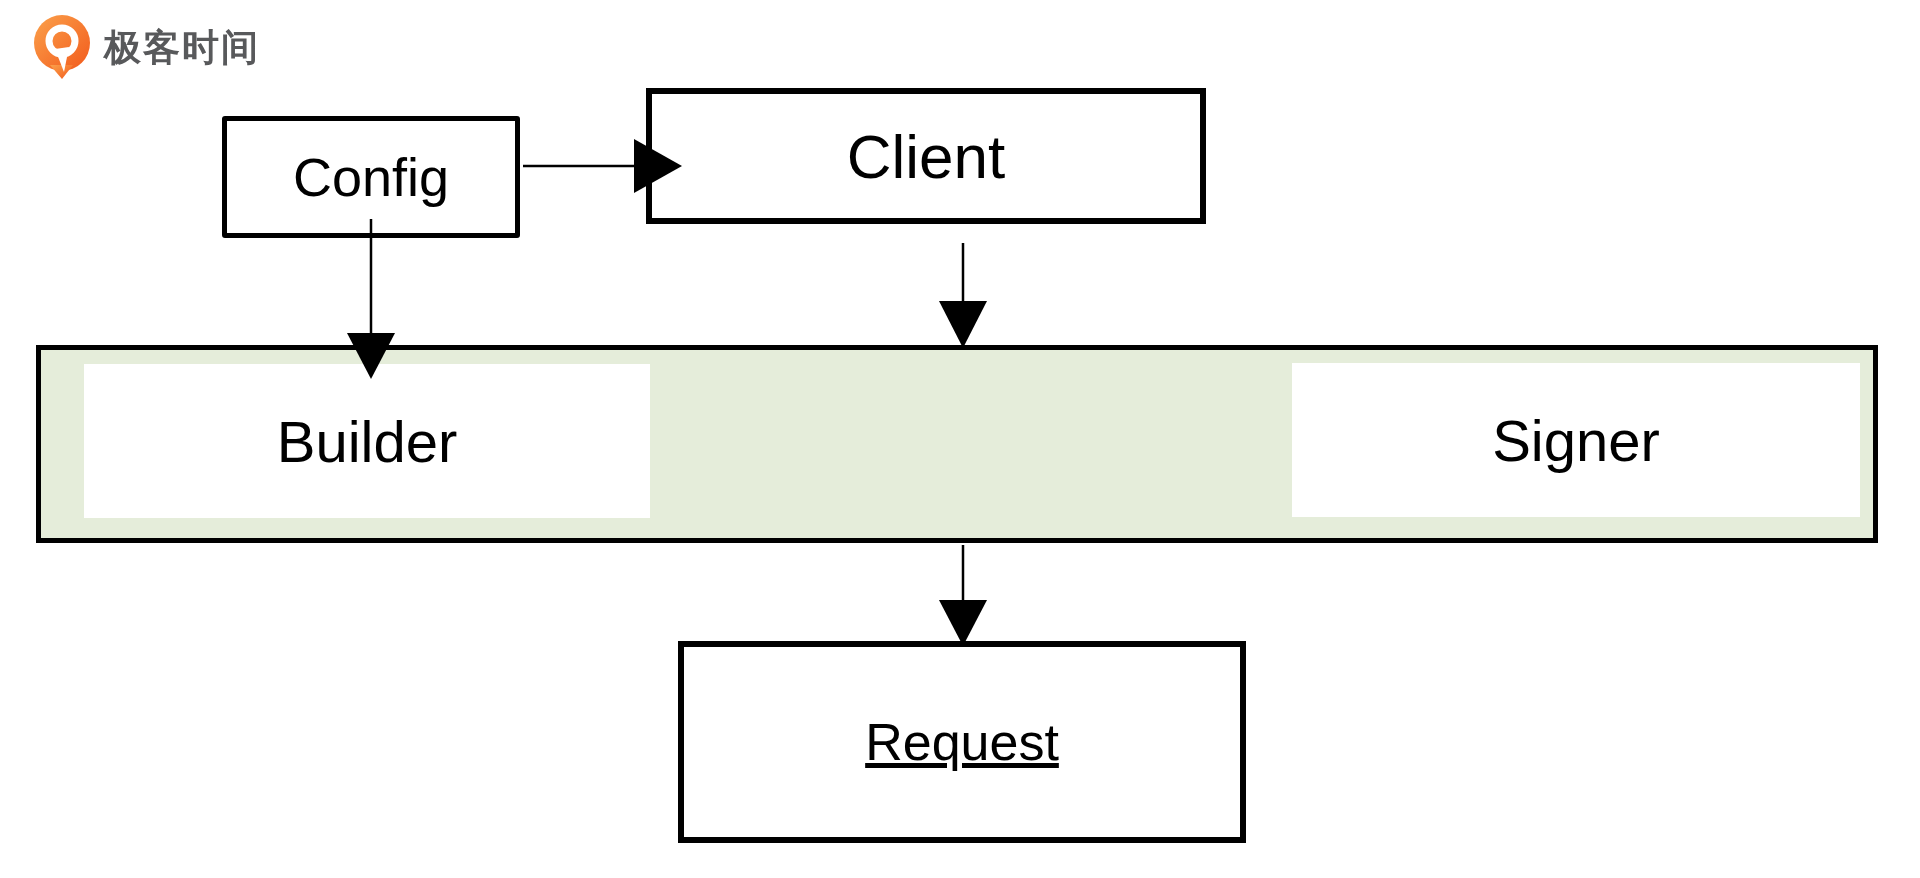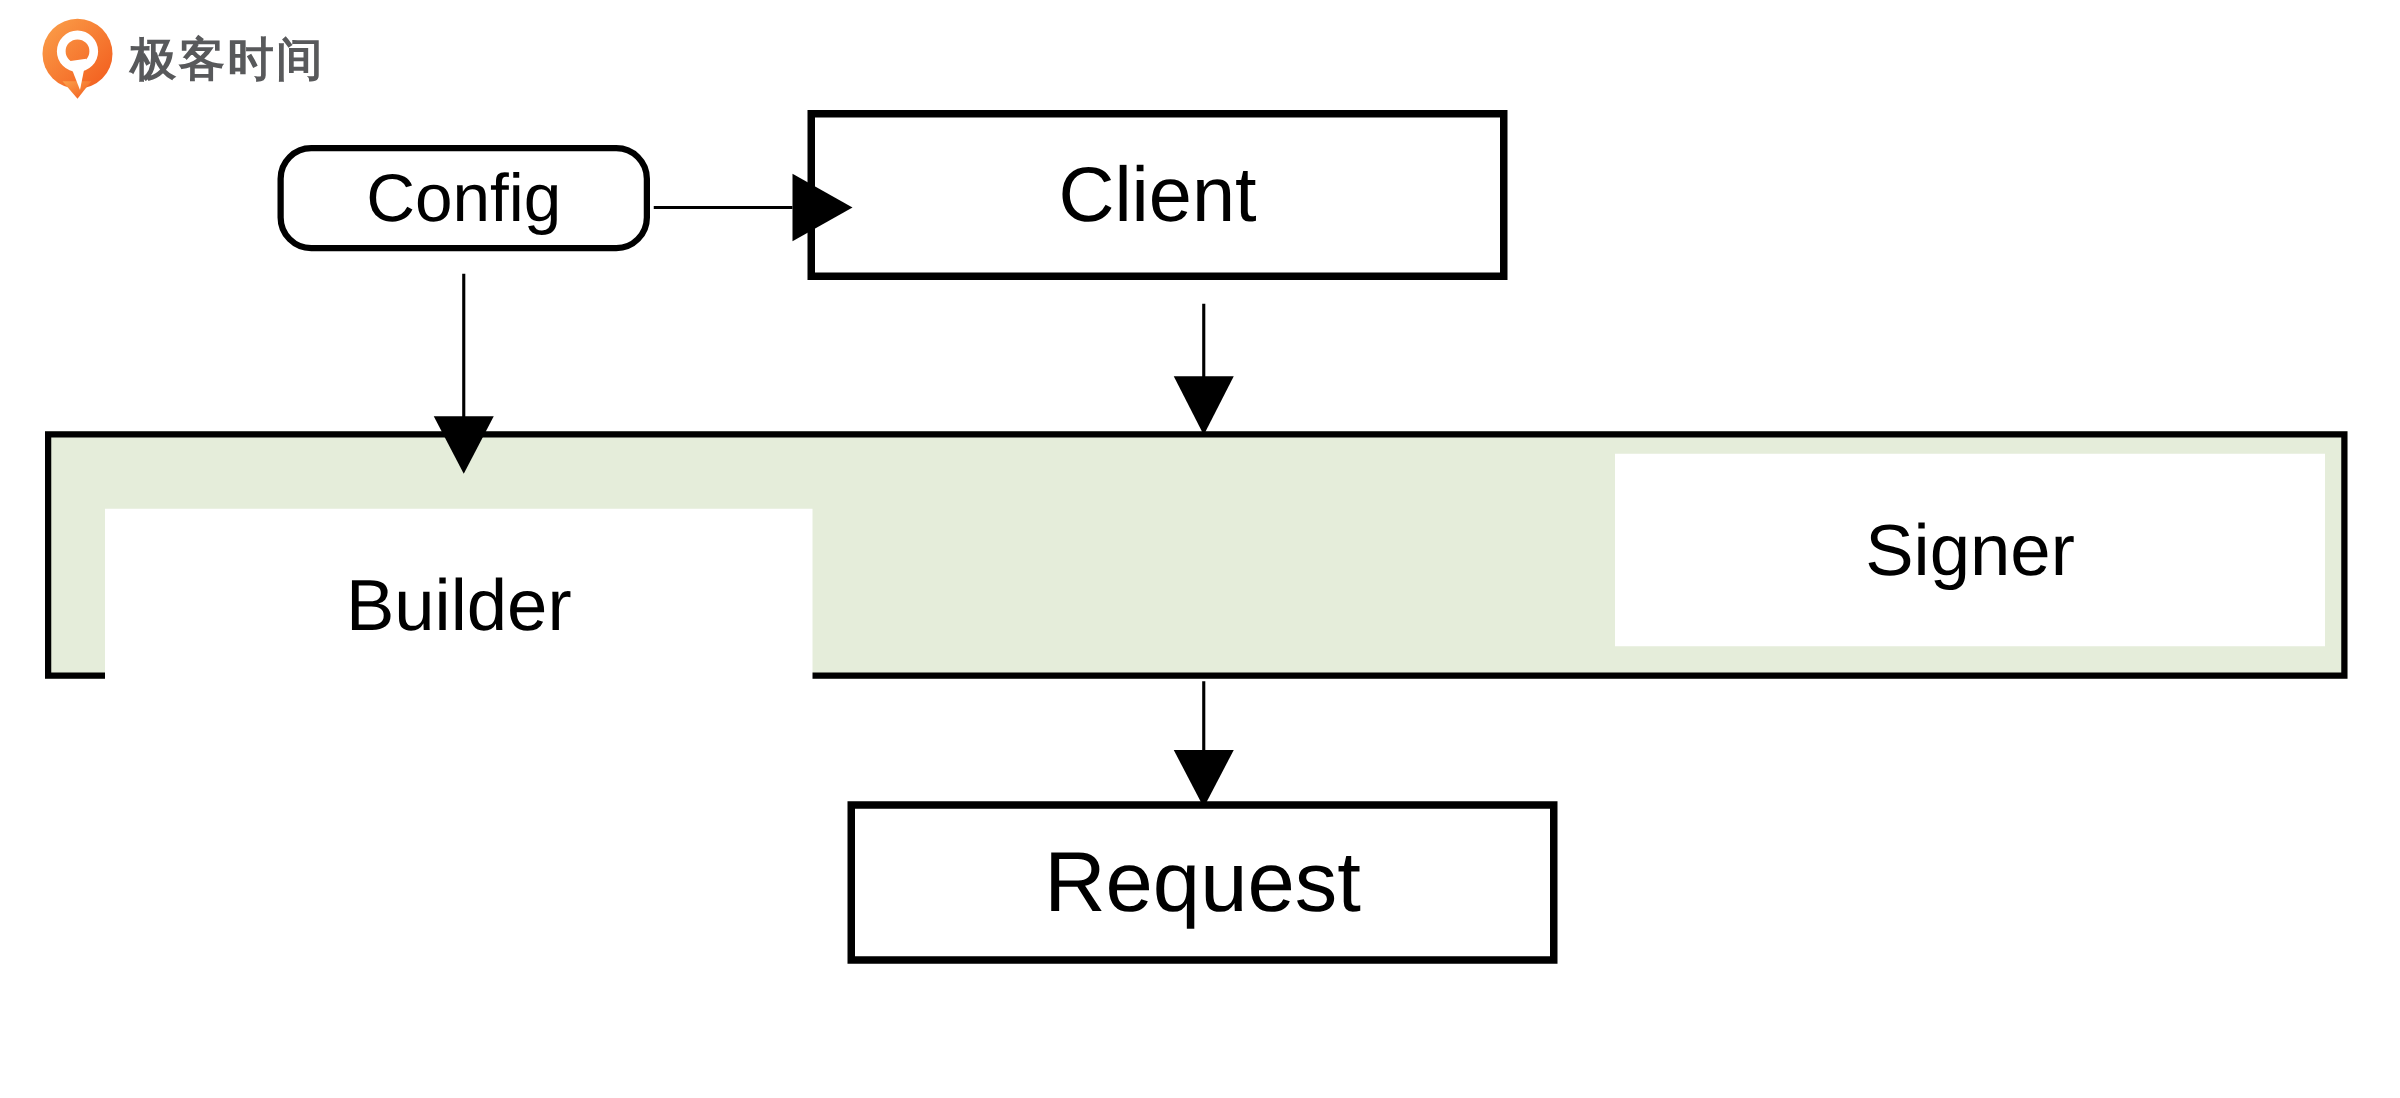--- a/index.html
+++ b/index.html
@@ -29,49 +29,50 @@
   }
   
   .node{
     position:absolute;
     display:flex;align-items:center;justify-content:center;
     background:var(--node-fill);
     color:#000;
     box-sizing:border-box;
   }
   .node-config{
-    left:222px;top:116px;width:298px;height:85px;
-    border:5px solid var(--stroke);border-radius:27px;
+    left:222px;top:116px;width:298px;height:122px;
+    border:5px solid var(--stroke);border-radius:3px;
     font-size:54px;
     align-items:center;
   }
   .node-client{
     left:646px;top:88px;width:560px;height:136px;
     border:6px solid var(--stroke);
     font-size:62px;
   }
   .band{
     position:absolute;
     left:36px;top:345px;width:1842px;height:198px;
     background:var(--band-fill);
     border:5px solid var(--stroke);
     box-sizing:border-box;
   }
   .node-builder{
     left:84px;top:364px;width:566px;height:154px;
-    border:none;font-size:58px;margin-top:43px;
+    border:none;font-size:58px;
   }
   .node-signer{
     left:1292px;top:363px;width:568px;height:154px;
     border:none;font-size:58px;
   }
   .node-request{
-    left:678px;top:641px;width:568px;height:130px;
+    left:678px;top:641px;width:568px;height:202px;
     border:6px solid var(--stroke);
-    font-size:68px;
+    font-size:52px;
+    text-decoration:underline;
   }
   
   .edges{
     position:absolute;left:0;top:0;width:1920px;height:878px;
     pointer-events:none;z-index:10;
   }
   .edges line{stroke:var(--stroke);stroke-width:2.5;}
   .edges polygon{fill:var(--stroke);}
 </style>
 </head>

